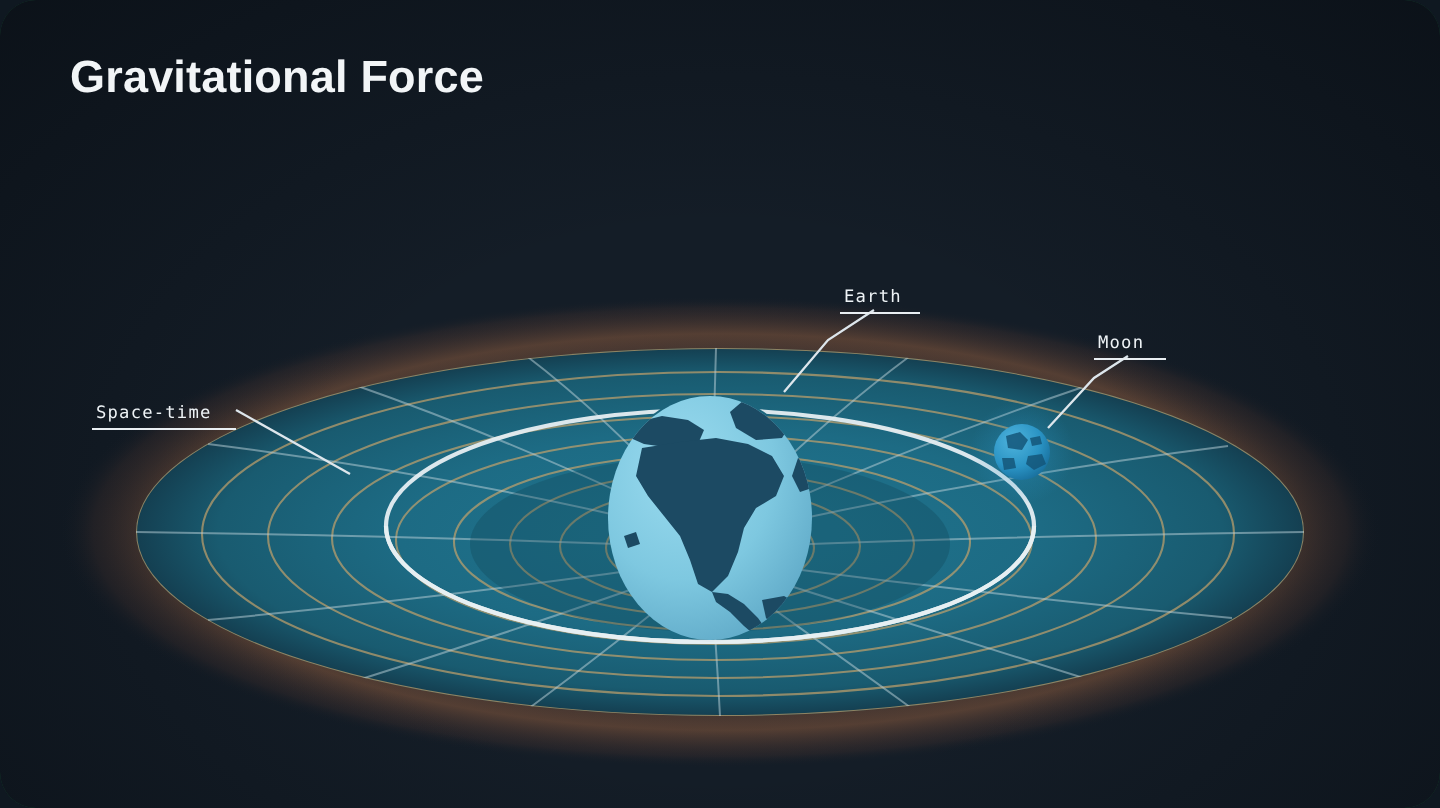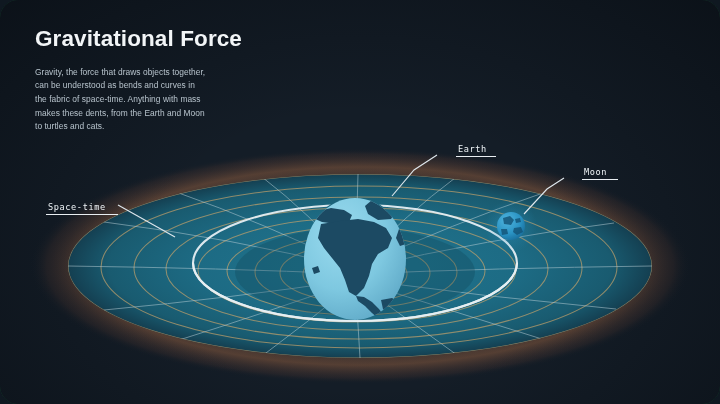--- a/index.html
+++ b/index.html
@@ -96,23 +96,23 @@
     display: block;
     padding: 0 2px 2px 2px;
   }
   .callout .rule {
     display: block;
     height: 1px;
     background: #e9eef2;
   }
   #callout-spacetime { left: 46px; top: 202px; }
   #callout-spacetime .rule { width: 72px; }
-  #callout-earth { left: 456px; top: 144px; }
+  #callout-earth { left: 420px; top: 144px; }
   #callout-earth .rule { width: 40px; }
-  #callout-moon { left: 582px; top: 167px; }
+  #callout-moon { left: 547px; top: 167px; }
   #callout-moon .rule { width: 36px; }
 </style>
 </head>
 <body>
 
 <div id="stage">
 
   <div class="bg-base"></div>
   <div class="bg-glow"></div>
 
@@ -275,21 +275,20 @@
 
     <g stroke="#dde6ec" stroke-width="1.15" fill="none">
       <path d="M 118 205 L 175 237"></path>
       <path d="M 437 155 L 414 170 L 392 196"></path>
       <path d="M 564 178 L 547 189 L 524 214"></path>
     </g>
   </svg>
 
   <div id="header">
     <h1 id="title">Gravitational Force</h1>
-    <p id="desc">Gravity, the force that draws objects together, can be understood as bends and curves in the fabric of space-time. Anything with mass makes these dents, from the Earth and Moon to turtles and cats.</p>
   </div>
 
   <div class="callout" id="callout-spacetime">
     <span class="txt">Space-time</span>
     <span class="rule"></span>
   </div>
 
   <div class="callout" id="callout-earth">
     <span class="txt">Earth</span>
     <span class="rule"></span>

